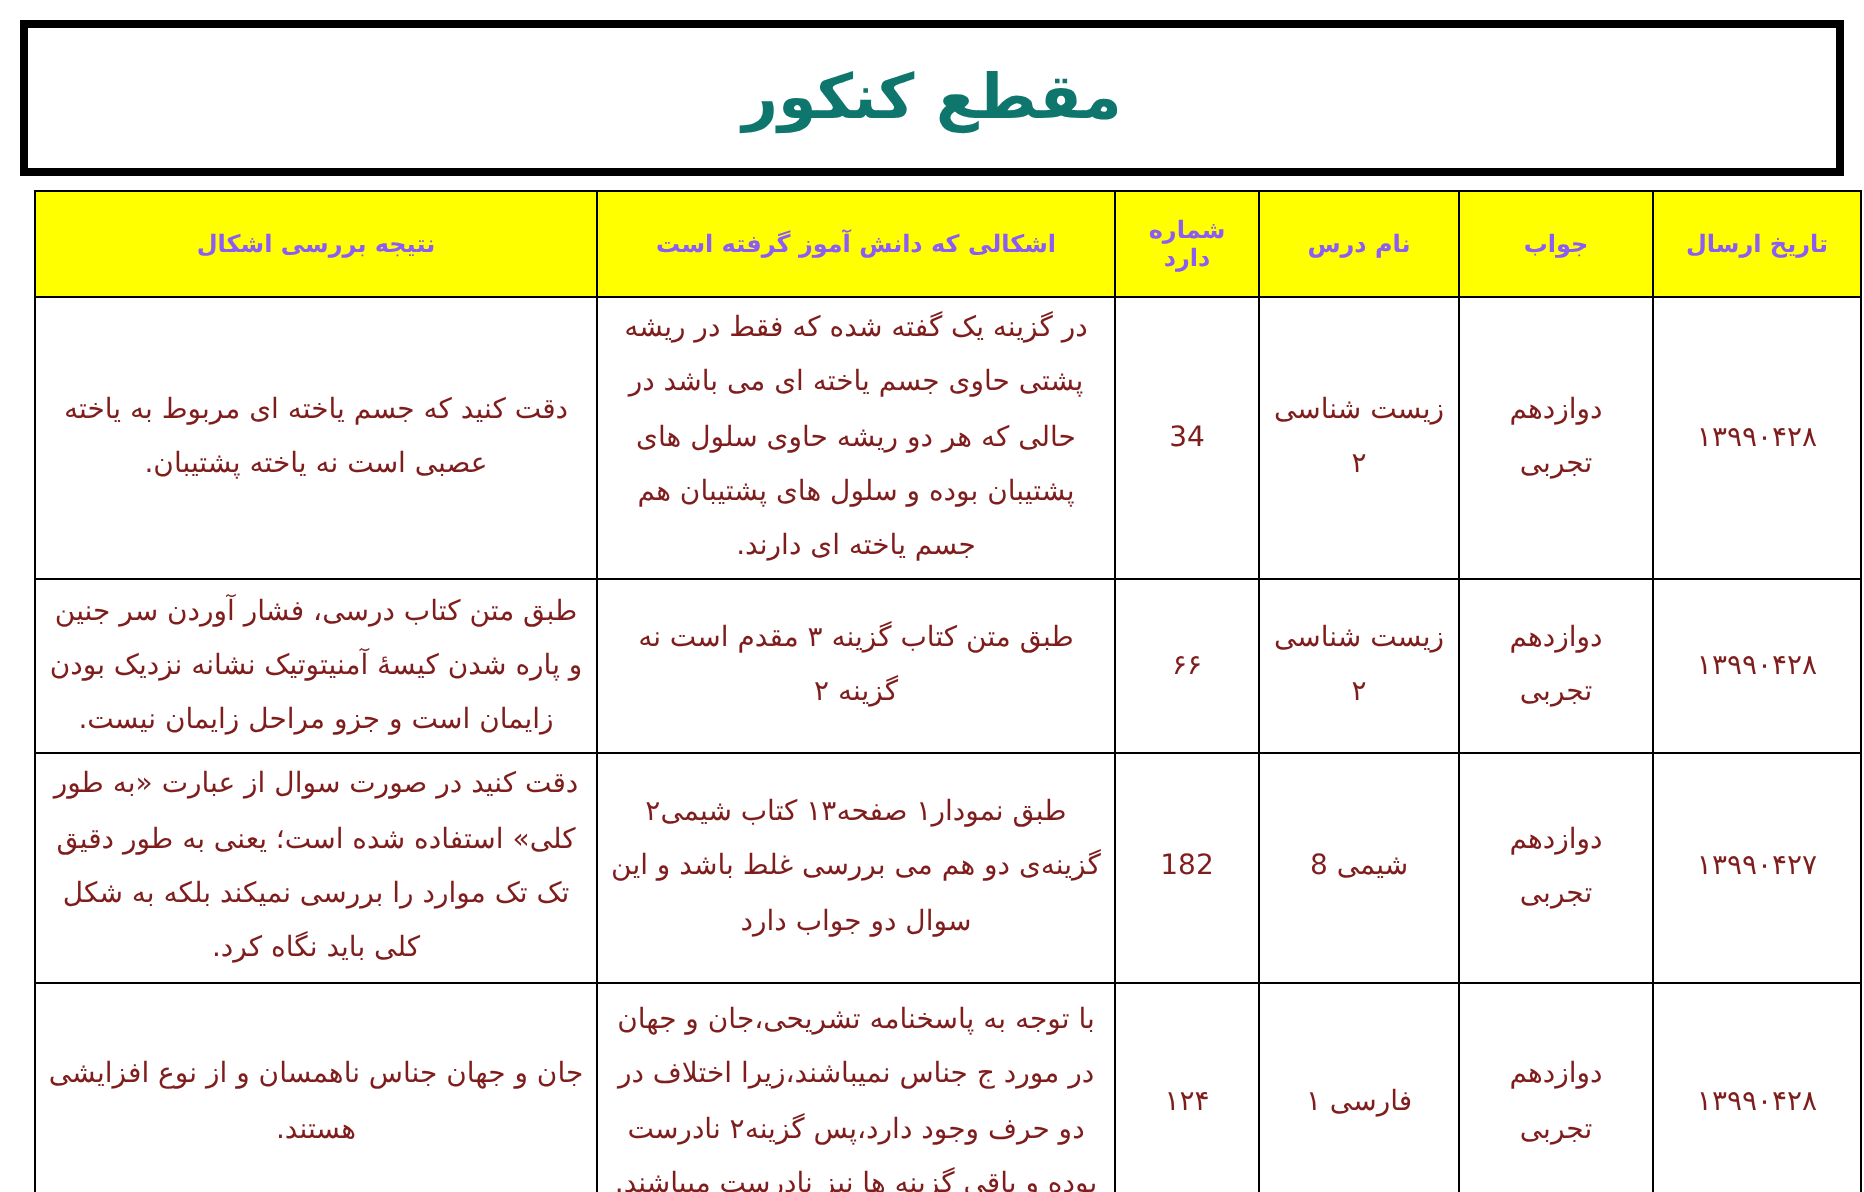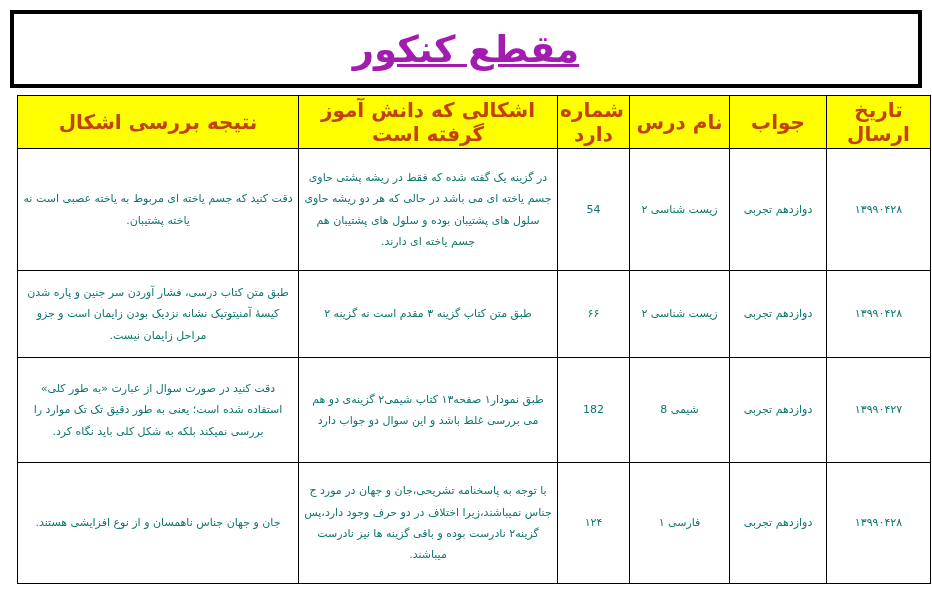--- a/index.html
+++ b/index.html
@@ -14,51 +14,50 @@
 
   .title-box {
     position: absolute;
     left: 10px; top: 10px;
     width: 912px; height: 78px;
     border: 4px solid #000000;
     display: flex; align-items: center; justify-content: center;
     background: #ffffff;
   }
   .title-box .title-text {
-    font-size: 37px;
+    font-size: 31px;
     font-weight: bold;
-    color: #a21caf;
+    color: #0f766e;
     letter-spacing: -0.5px;
-    text-decoration: underline;
   }
 
   table.review-table {
     position: absolute;
     left: 17px; top: 95px;
     width: 913px;
     border-collapse: collapse;
     table-layout: fixed;
   }
   table.review-table th,
   table.review-table td {
     border: 1.5px solid #000000;
     text-align: center;
     vertical-align: middle;
     padding: 2px 5px;
   }
   table.review-table thead th {
     background: #ffff00;
-    color: #c2410c;
+    color: #8b5cf6;
     font-weight: bold;
-    font-size: 20px;
+    font-size: 12px;
     height: 53px;
   }
   table.review-table td {
-    color: #0f766e;
-    font-size: 11px;
+    color: #7f1d1d;
+    font-size: 14px;
     line-height: 1.95;
     background: #ffffff;
   }
   tr.r1 { height: 122px; }
   tr.r2 { height: 87px; }
   tr.r3 { height: 105px; }
   tr.r4 { height: 121px; }
   td.c-num { font-size: 14px; }
 </style>
 </head>
@@ -87,21 +86,21 @@
         <th>شماره دارد</th>
         <th>اشکالی که دانش آموز گرفته است</th>
         <th>نتیجه بررسی اشکال</th>
       </tr>
     </thead>
     <tbody>
       <tr class="r1">
         <td class="c-num">۱۳۹۹۰۴۲۸</td>
         <td>دوازدهم تجربی</td>
         <td>زیست شناسی ۲</td>
-        <td class="c-num">54</td>
+        <td class="c-num">34</td>
         <td>در گزینه یک گفته شده که فقط در ریشه پشتی حاوی جسم یاخته ای می باشد در حالی که هر دو ریشه حاوی سلول های پشتیبان بوده و سلول های پشتیبان هم جسم یاخته ای دارند.</td>
         <td>دقت کنید که جسم یاخته ای مربوط به یاخته عصبی است نه یاخته پشتیبان.</td>
       </tr>
       <tr class="r2">
         <td class="c-num">۱۳۹۹۰۴۲۸</td>
         <td>دوازدهم تجربی</td>
         <td>زیست شناسی ۲</td>
         <td class="c-num">۶۶</td>
         <td>طبق متن کتاب گزینه ۳ مقدم است نه گزینه ۲</td>
         <td>طبق متن کتاب درسی، فشار آوردن سر جنین و پاره شدن کیسهٔ آمنیتوتیک نشانه نزدیک بودن زایمان است و جزو مراحل زایمان نیست.</td>

